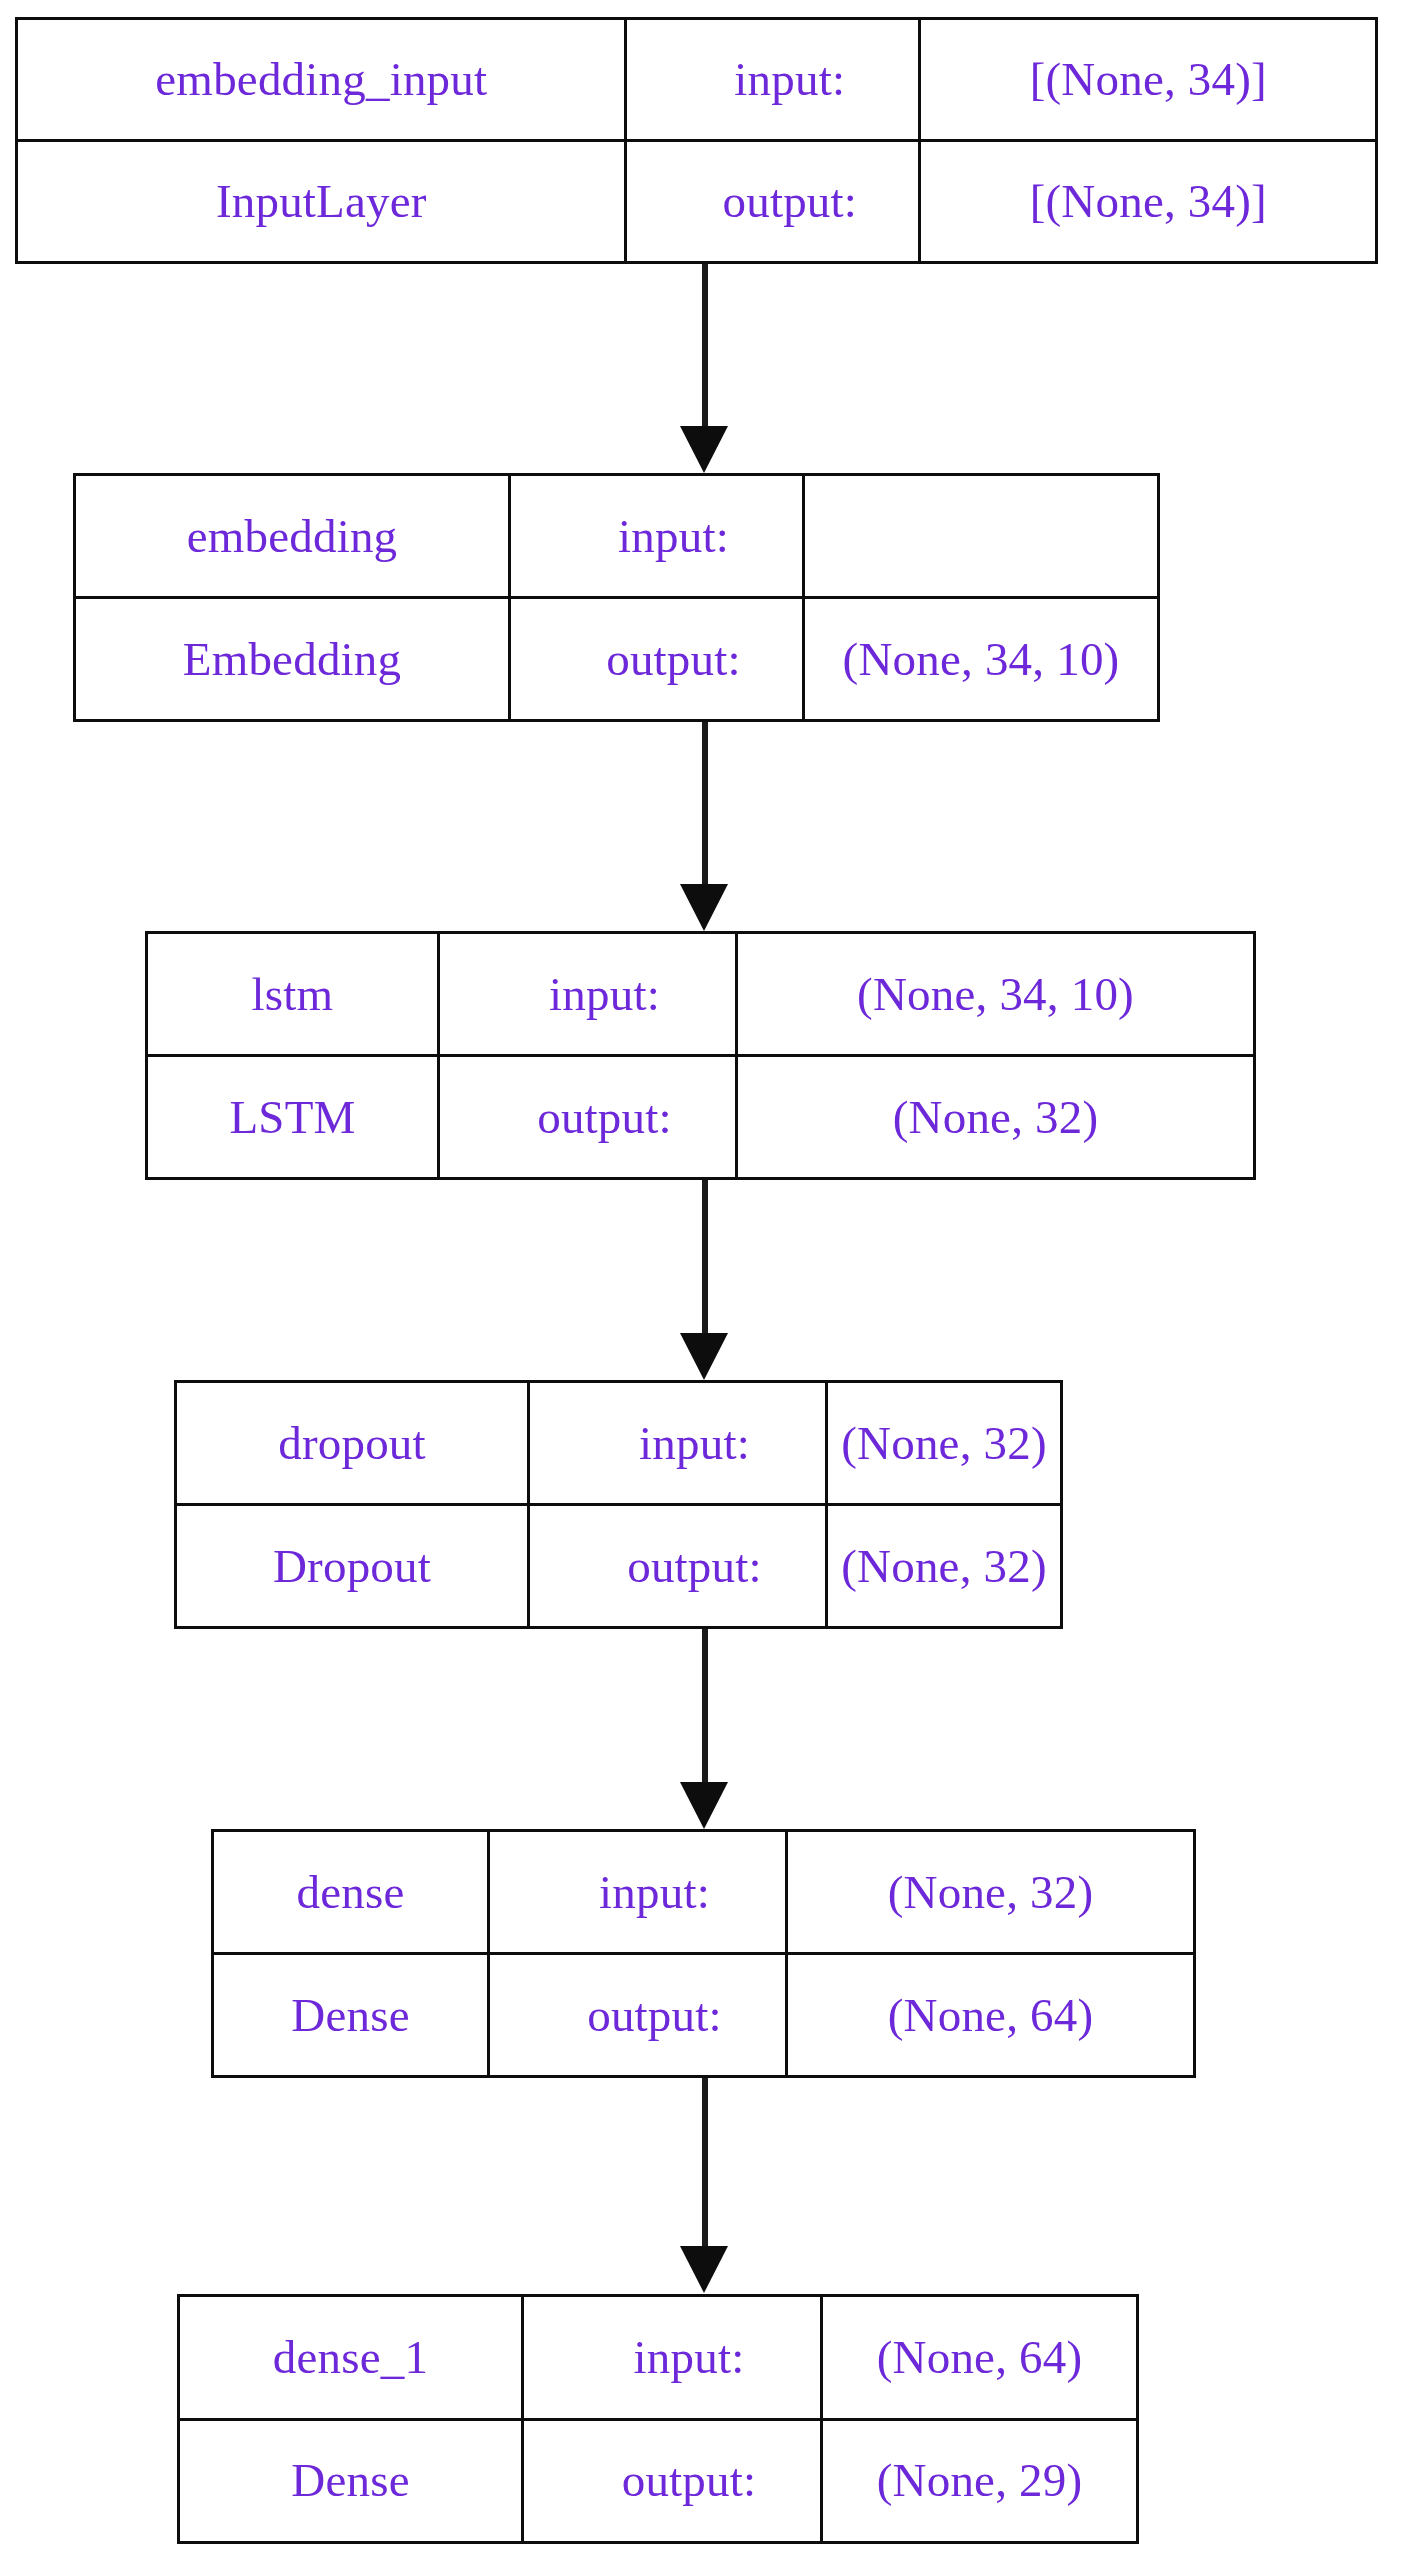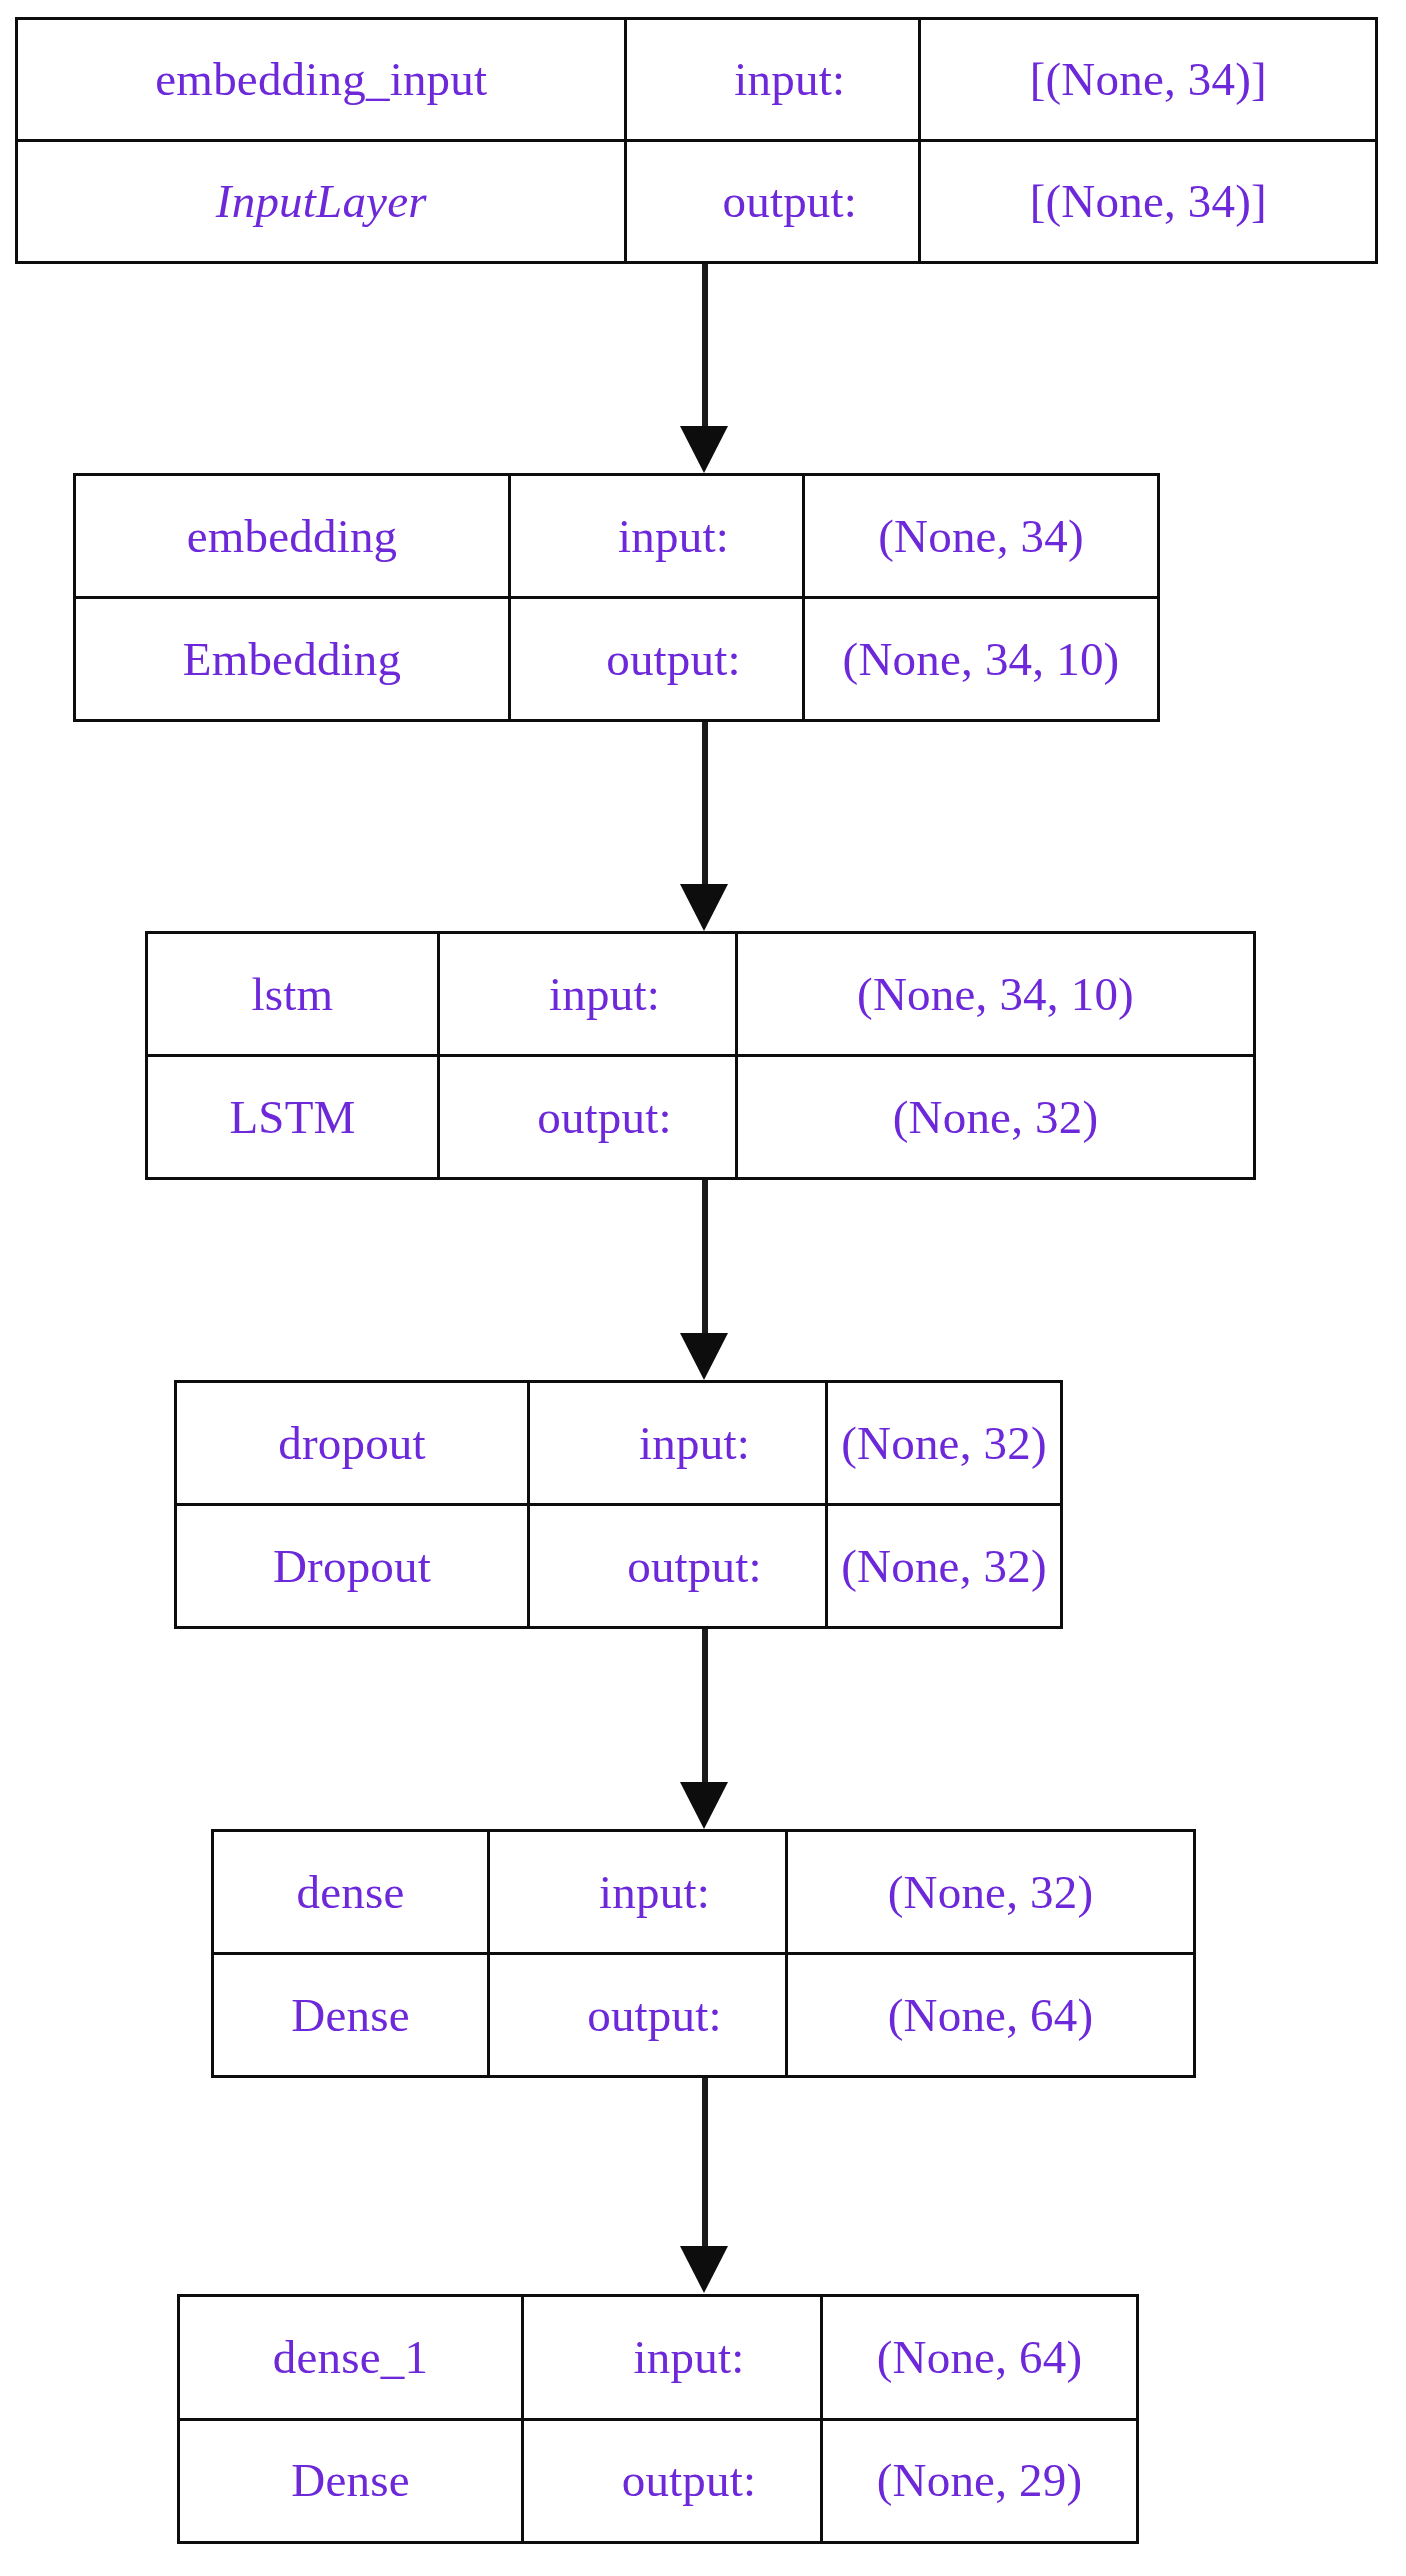--- a/index.html
+++ b/index.html
@@ -89,36 +89,35 @@
 
 <div id="diagram">
 
   <div class="layer-node" id="node-0" style="left:15.3px; top:17px; width:1363px; height:247px;">
     <div class="node-row row-top">
       <div class="node-cell cell-name" style="flex:0 0 609px;">embedding_input</div>
       <div class="node-cell cell-io" style="flex:0 0 294px;">input:</div>
       <div class="node-cell cell-shape" style="flex:1 1 auto;">[(None, 34)]</div>
     </div>
     <div class="node-row row-bottom">
-      <div class="node-cell cell-name" style="flex:0 0 609px;font-style:italic;">InputLayer</div>
+      <div class="node-cell cell-name" style="flex:0 0 609px;">InputLayer</div>
       <div class="node-cell cell-io" style="flex:0 0 294px;">output:</div>
       <div class="node-cell cell-shape" style="flex:1 1 auto;">[(None, 34)]</div>
     </div>
   </div>
 
   <div class="arrow" style="left:678px; top:264px; width:53px; height:209px;">
     <div class="arrow-line" style="height:162px;"></div>
     <div class="arrow-head"></div>
   </div>
 
   <div class="layer-node" id="node-1" style="left:73px; top:473px; width:1087px; height:249px;">
     <div class="node-row row-top">
       <div class="node-cell cell-name" style="flex:0 0 435px;">embedding</div>
       <div class="node-cell cell-io" style="flex:0 0 294px;">input:</div>
-      <div class="node-cell cell-shape" style="flex:1 1 auto;">(None, 34)</div>
     </div>
     <div class="node-row row-bottom">
       <div class="node-cell cell-name" style="flex:0 0 435px;">Embedding</div>
       <div class="node-cell cell-io" style="flex:0 0 294px;">output:</div>
       <div class="node-cell cell-shape" style="flex:1 1 auto;">(None, 34, 10)</div>
     </div>
   </div>
 
   <div class="arrow" style="left:678px; top:722px; width:53px; height:209px;">
     <div class="arrow-line" style="height:162px;"></div>

